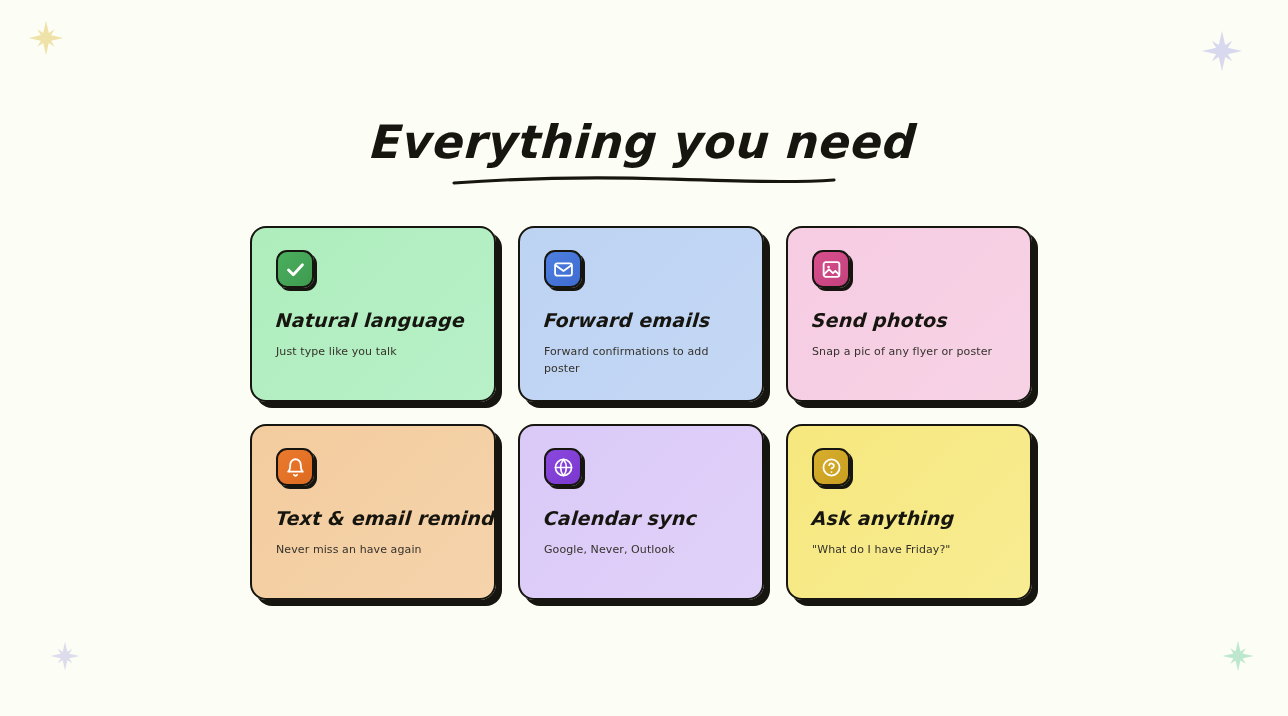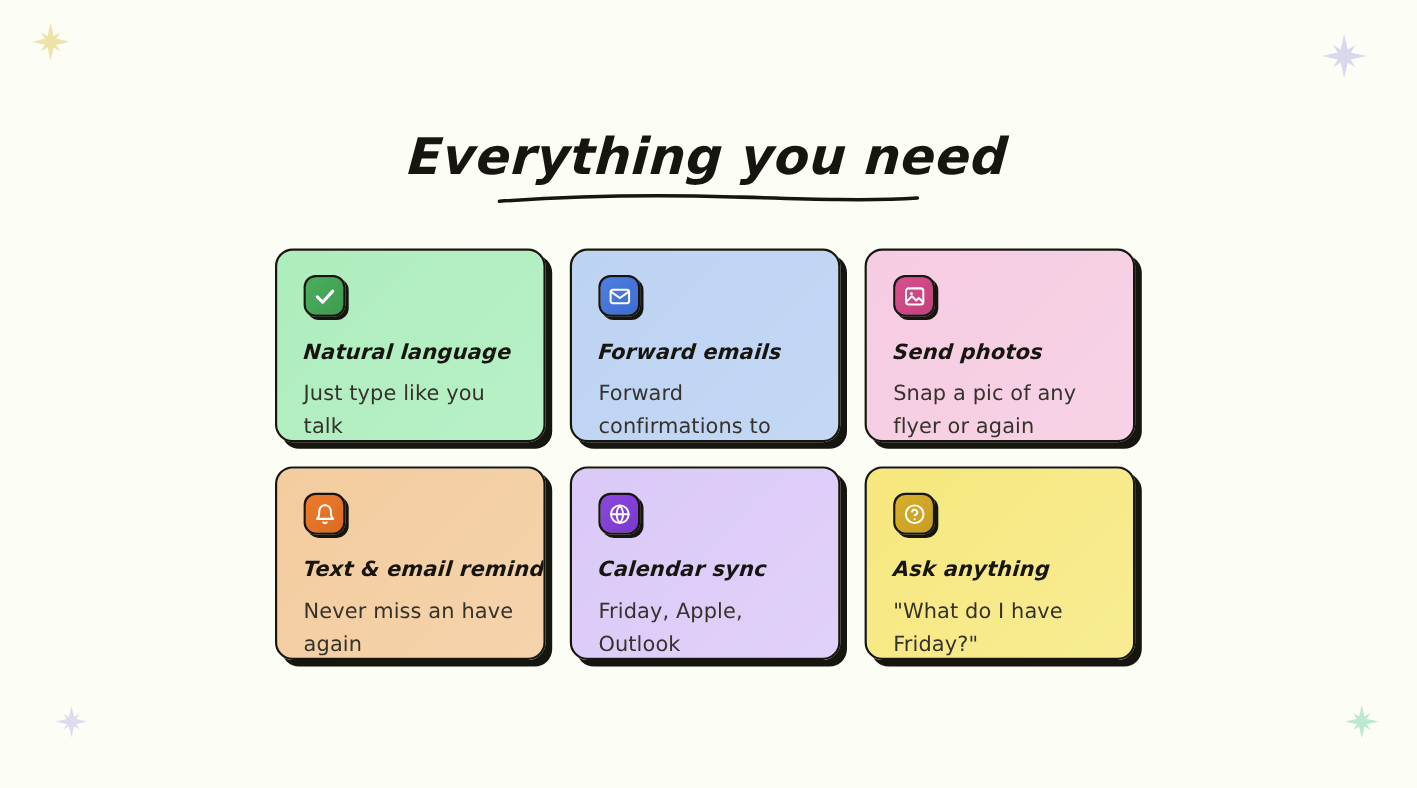--- a/index.html
+++ b/index.html
@@ -102,21 +102,21 @@
     line-height: 1.15;
     letter-spacing: 0.2px;
     transform: skewX(-5deg);
     transform-origin: left center;
     margin-bottom: 11px;
     white-space: nowrap;
   }
 
   .card-desc {
     font-family: "DejaVu Sans", sans-serif;
-    font-size: 19px;
+    font-size: 11px;
     font-weight: 400;
     color: #35322B;
     line-height: 1.6;
     max-width: 200px;
     letter-spacing: 0.1px;
   }
 </style>
 </head>
 <body style="background: rgb(252, 253, 244);">
 
@@ -196,42 +196,42 @@
     </div>
     <div class="card" style="background: linear-gradient(135deg, rgb(246, 204, 226) 0%, rgb(247, 210, 229) 100%);">
       <div class="icon-badge" style="background: linear-gradient(135deg, rgb(216, 80, 142) 0%, rgb(194, 65, 124) 100%);">
         <svg viewBox="0 0 24 24" fill="none" stroke="#fff" stroke-width="2.1" stroke-linecap="round" stroke-linejoin="round">
           <rect x="3" y="3.6" width="18" height="16.8" rx="2.6"></rect>
           <circle cx="8.6" cy="9.2" r="1.5" fill="#fff" stroke="none"></circle>
           <path d="M3.6 17.4 L9.2 11.8 L13.6 16.2 L16.4 13.6 L20.6 17.8"></path>
         </svg>
       </div>
       <div class="card-title">Send photos</div>
-      <div class="card-desc">Snap a pic of any flyer or again</div>
+      <div class="card-desc">Snap a pic of any flyer or poster</div>
     </div>
     <div class="card" style="background: linear-gradient(135deg, rgb(243, 204, 158) 0%, rgb(245, 211, 171) 100%);">
       <div class="icon-badge" style="background: linear-gradient(135deg, rgb(236, 122, 46) 0%, rgb(220, 106, 32) 100%);">
         <svg viewBox="0 0 24 24" fill="none" stroke="#fff" stroke-width="2.1" stroke-linecap="round" stroke-linejoin="round">
           <path d="M18 8.6a6 6 0 1 0-12 0c0 6.4-2.4 8.2-2.4 8.2h16.8S18 15 18 8.6"></path>
           <path d="M13.8 20.4a2.1 2.1 0 0 1-3.6 0"></path>
         </svg>
       </div>
       <div class="card-title">Text &amp; email reminders</div>
       <div class="card-desc">Never miss an have again</div>
     </div>
     <div class="card" style="background: linear-gradient(135deg, rgb(218, 201, 247) 0%, rgb(224, 209, 249) 100%);">
       <div class="icon-badge" style="background: linear-gradient(135deg, rgb(138, 72, 222) 0%, rgb(122, 56, 206) 100%);">
         <svg viewBox="0 0 24 24" fill="none" stroke="#fff" stroke-width="1.9" stroke-linecap="round" stroke-linejoin="round">
           <circle cx="12" cy="12" r="9.2"></circle>
           <path d="M2.8 12h18.4"></path>
           <path d="M12 2.8a14.4 14.4 0 0 1 0 18.4 14.4 14.4 0 0 1 0-18.4z"></path>
         </svg>
       </div>
       <div class="card-title">Calendar sync</div>
-      <div class="card-desc">Friday, Apple, Outlook</div>
+      <div class="card-desc">Google, Never, Outlook</div>
     </div>
     <div class="card" style="background: linear-gradient(135deg, rgb(246, 231, 125) 0%, rgb(248, 236, 147) 100%);">
       <div class="icon-badge" style="background: linear-gradient(135deg, rgb(216, 174, 46) 0%, rgb(201, 158, 32) 100%);">
         <svg viewBox="0 0 24 24" fill="none" stroke="#fff" stroke-width="2" stroke-linecap="round" stroke-linejoin="round">
           <circle cx="12" cy="12" r="9.2"></circle>
           <path d="M9.3 9.3a2.8 2.8 0 0 1 5.44.93c0 1.86-2.8 2.8-2.8 2.8"></path>
           <circle cx="12" cy="17.2" r="1.05" fill="#fff" stroke="none"></circle>
         </svg>
       </div>
       <div class="card-title">Ask anything</div>

